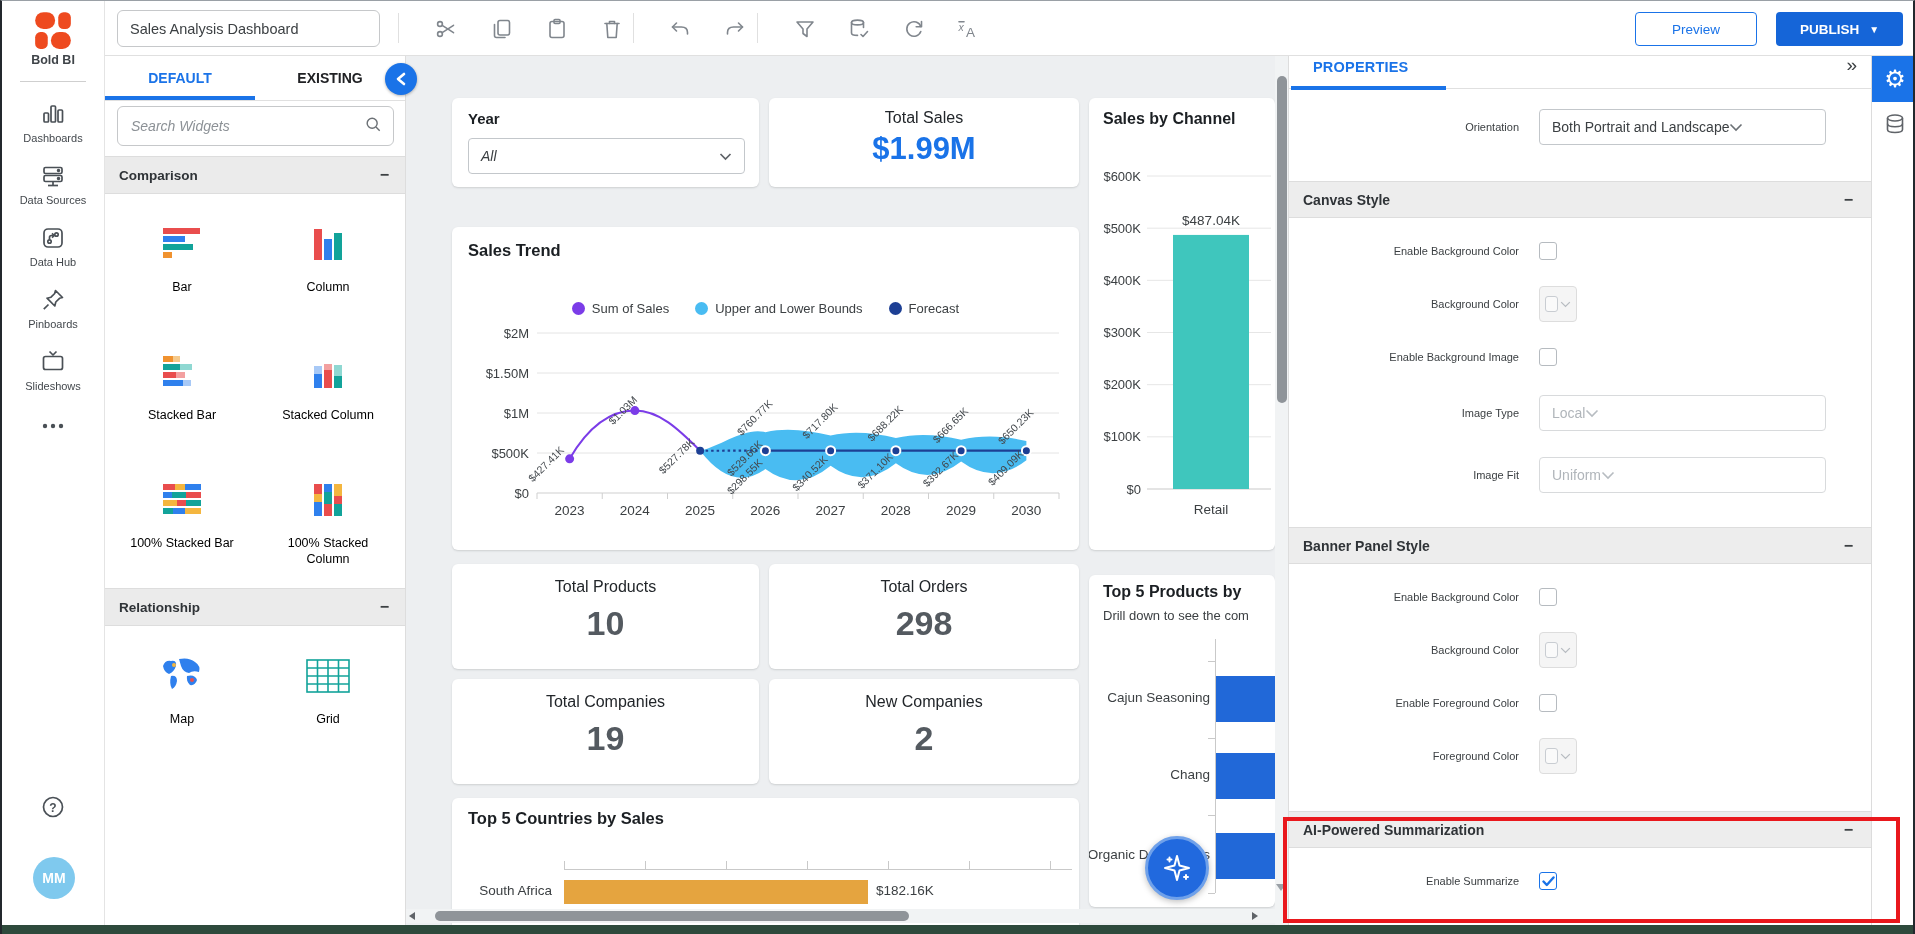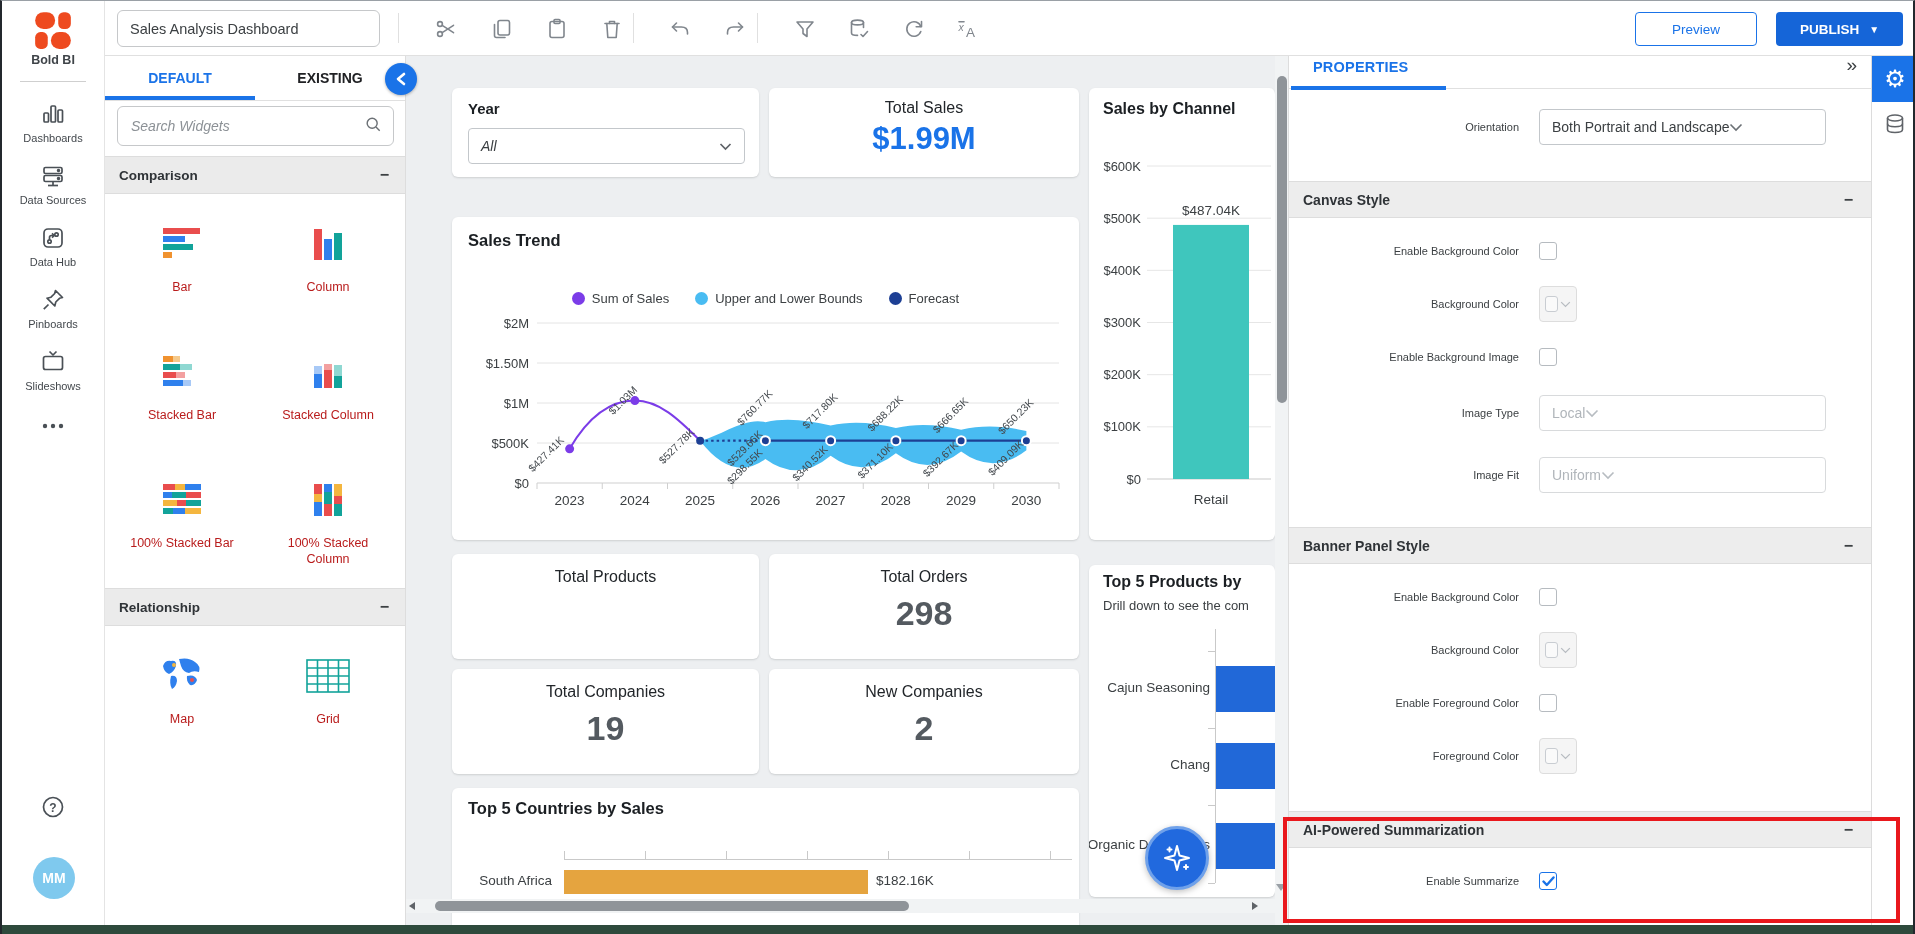--- a/index.html
+++ b/index.html
@@ -47,24 +47,24 @@
   #wsearch input::placeholder { color:#8c9196; font-style:italic; }
   #wsearch .sicon { margin-right:10px; }
   #widget-sections { position:absolute; left:0; right:0; top:100px; bottom:0; overflow:hidden; }
   .section-header { height:38px; background:#ebebeb; border-top:1px solid #ddd; border-bottom:1px solid #ddd;
                     display:flex; align-items:center; justify-content:space-between; padding:0 16px 0 14px; cursor:pointer; }
   .section-header .stitle { font-size:13.5px; font-weight:bold; color:#2f3337; }
   .section-header .sminus { color:#3c4043; font-size:16px; font-weight:bold; }
   .widget-grid { display:grid; grid-template-columns:1fr 1fr; padding:10px 4px 0; }
   .widget-cell { height:128px; display:flex; flex-direction:column; align-items:center; padding-top:16px; cursor:pointer; }
   .widget-icon { height:48px; display:flex; align-items:center; justify-content:center; }
-  .widget-label { margin-top:12px; font-size:12.5px; color:#b91c1c; text-align:center; width:104px; line-height:1.25; }
+  .widget-label { margin-top:12px; font-size:12.5px; color:#000000; text-align:center; width:104px; line-height:1.25; }
 
   
-  #canvas { position:absolute; left:404px; top:45px; width:869px; bottom:0; background:#edeff1; overflow:hidden; }
+  #canvas { position:absolute; left:404px; top:55px; width:869px; bottom:0; background:#edeff1; overflow:hidden; }
   .card { position:absolute; background:#fff; border-radius:6px; box-shadow:0 1px 2px rgba(60,64,67,.18); overflow:hidden; }
   .card-title { font-weight:bold; color:#1b1f23; }
   #card-year { left:46px; top:42px; width:307px; height:89px; }
   #year-title { position:absolute; left:16px; top:12px; font-size:15px; }
   #year-select { position:absolute; left:16px; top:40px; width:277px; height:36px; border:1px solid #c3c7cb; border-radius:4px;
                  display:flex; align-items:center; justify-content:space-between; padding:0 12px; cursor:pointer; }
   #year-select .val { font-size:14px; font-style:italic; color:#3c4043; }
   #card-total-sales { left:363px; top:42px; width:310px; height:89px; text-align:center; }
   #card-total-sales .t { margin-top:11px; font-size:16px; color:#22262a; font-weight:500; }
   #card-total-sales .v { margin-top:4px; font-size:31px; font-weight:bold; color:#1a73e8; }
@@ -567,20 +567,21 @@
             <text transform="translate(279.375 172.11599999999999) rotate(-45)" text-anchor="start" font-size="10.5" fill="#43484d">$298.55K</text>
             <text transform="translate(344.625 168.7584) rotate(-45)" text-anchor="start" font-size="10.5" fill="#43484d">$340.52K</text>
             <text transform="translate(409.875 166.312) rotate(-45)" text-anchor="start" font-size="10.5" fill="#43484d">$371.10K</text>
             <text transform="translate(475.125 164.5864) rotate(-45)" text-anchor="start" font-size="10.5" fill="#43484d">$392.67K</text>
             <text transform="translate(540.375 163.2728) rotate(-45)" text-anchor="start" font-size="10.5" fill="#43484d">$409.09K</text>
           </svg></div>
     </div>
 
     <div class="card kpi-card" id="card-kpi-0">
       <div class="t">Total Products</div>
+      <div class="v">10</div>
     </div>
     <div class="card kpi-card" id="card-kpi-1">
       <div class="t">Total Orders</div>
       <div class="v">298</div>
     </div>
     <div class="card kpi-card" id="card-kpi-2">
       <div class="t">Total Companies</div>
       <div class="v">19</div>
     </div>
     <div class="card kpi-card" id="card-kpi-3">

